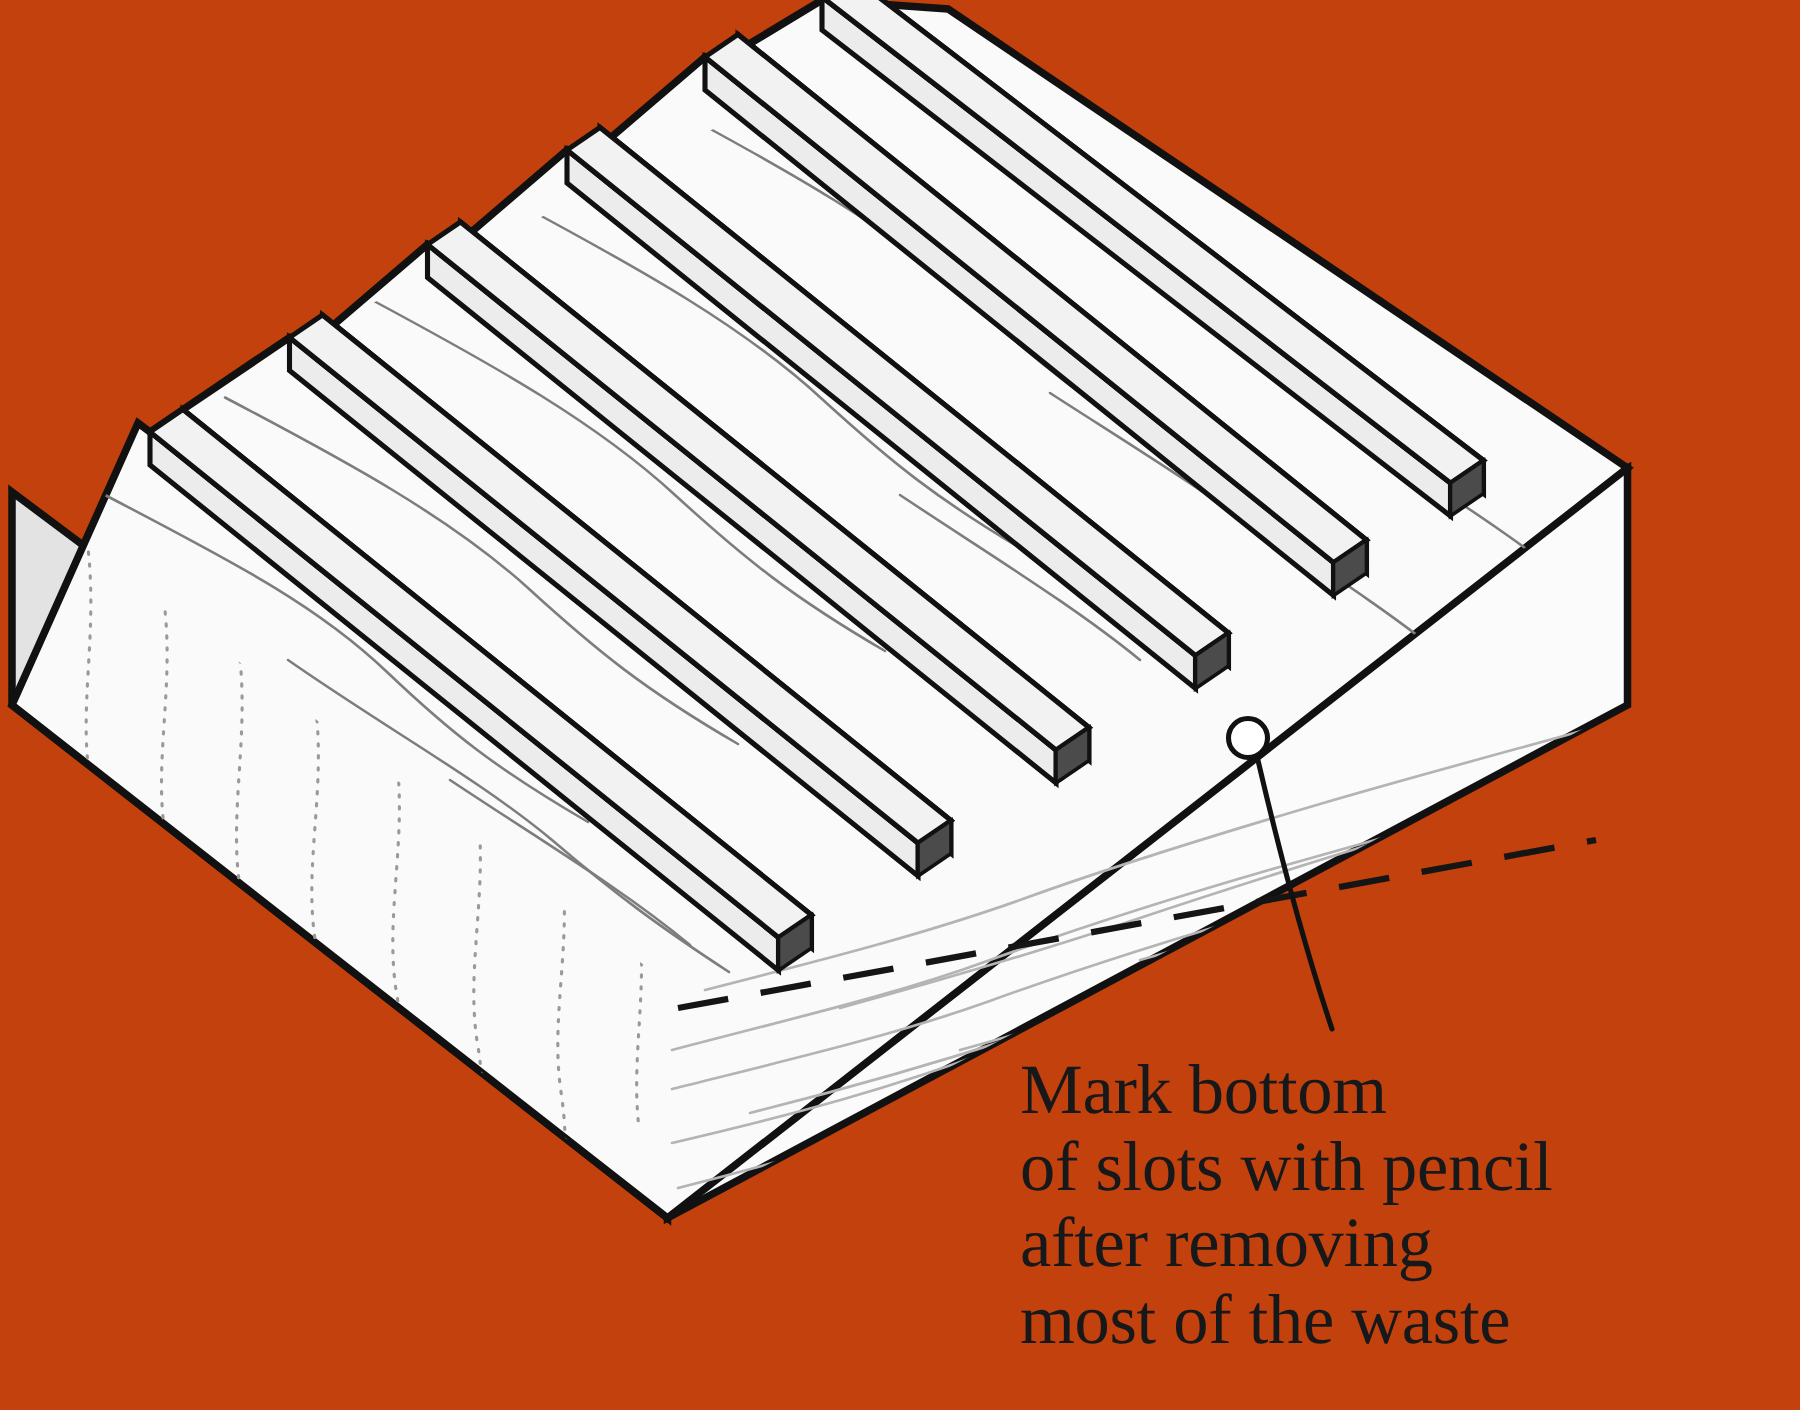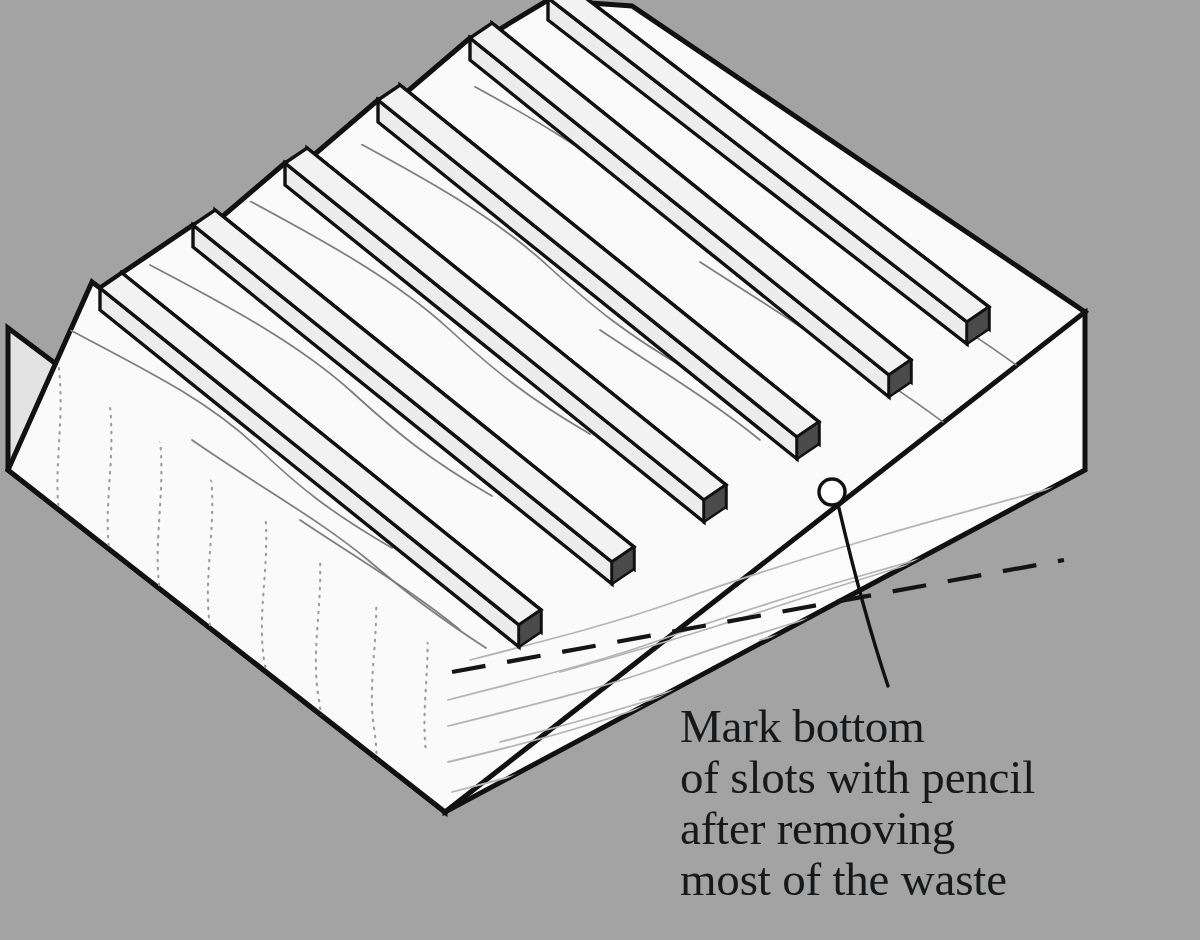--- a/index.html
+++ b/index.html
@@ -11,21 +11,21 @@
   body {
     width: 1200px;
     height: 940px;
     font-family: "Liberation Serif", "DejaVu Serif", serif;
     overflow: hidden;
   }
   #figure-root {
     position: relative;
     width: 1200px;
     height: 940px;
-    background: #a3a3a3;
+    background: #c2410c;
   }
   svg#illustration {
     display: block;
     width: 1200px;
     height: 940px;
   }
   .caption-text {
     font-family: "Liberation Serif", "DejaVu Serif", serif;
     font-size: 47px;
     fill: #17181a;

